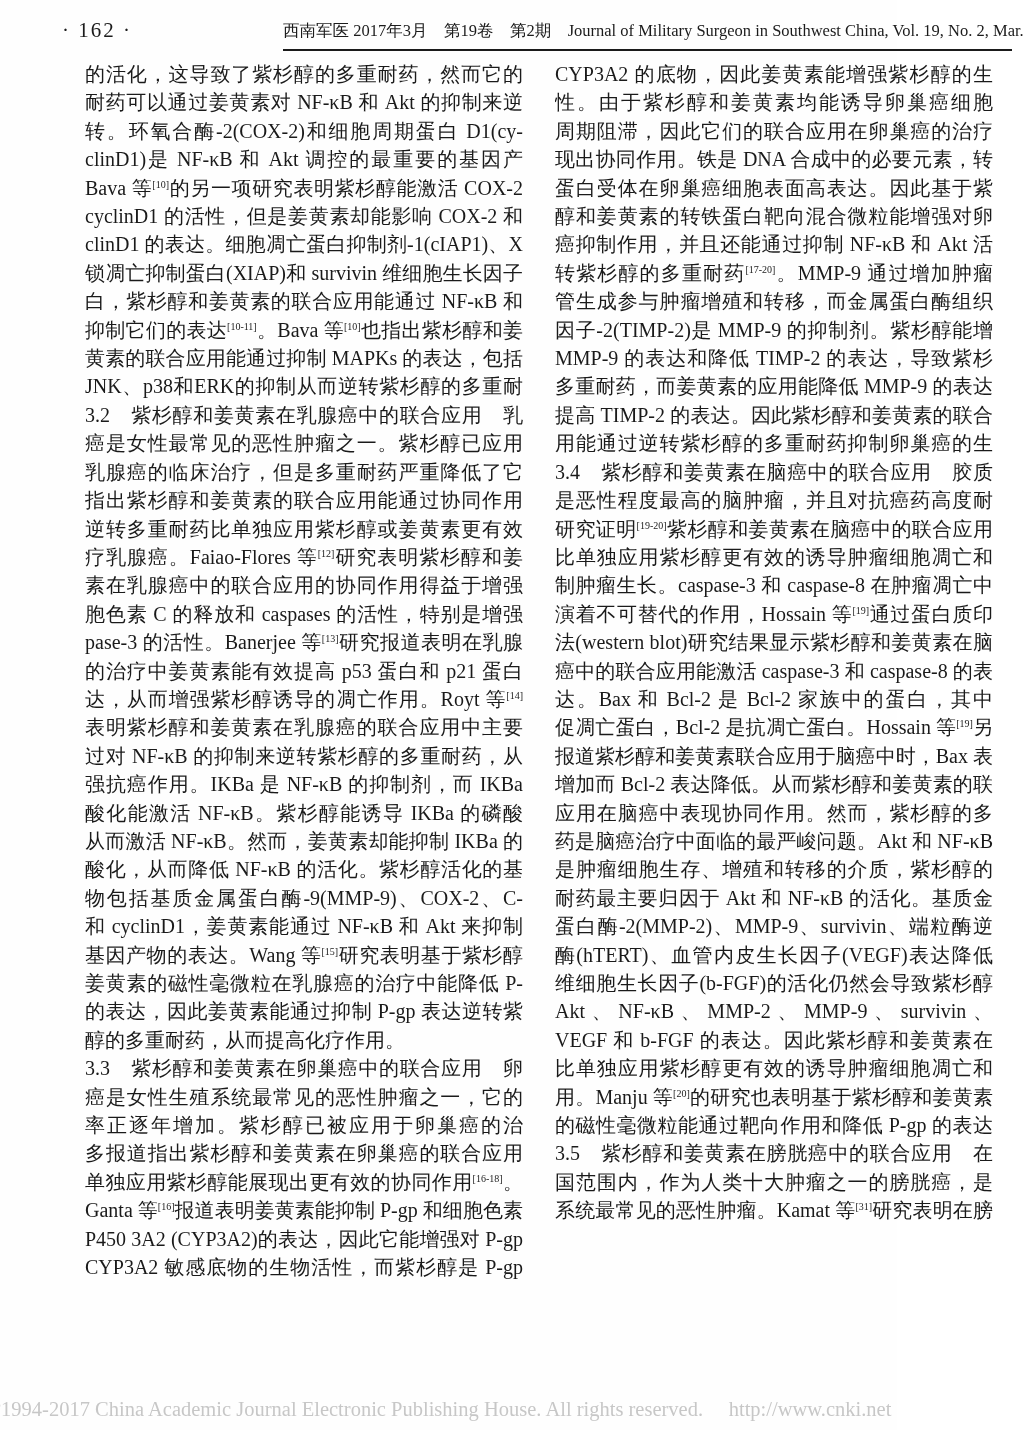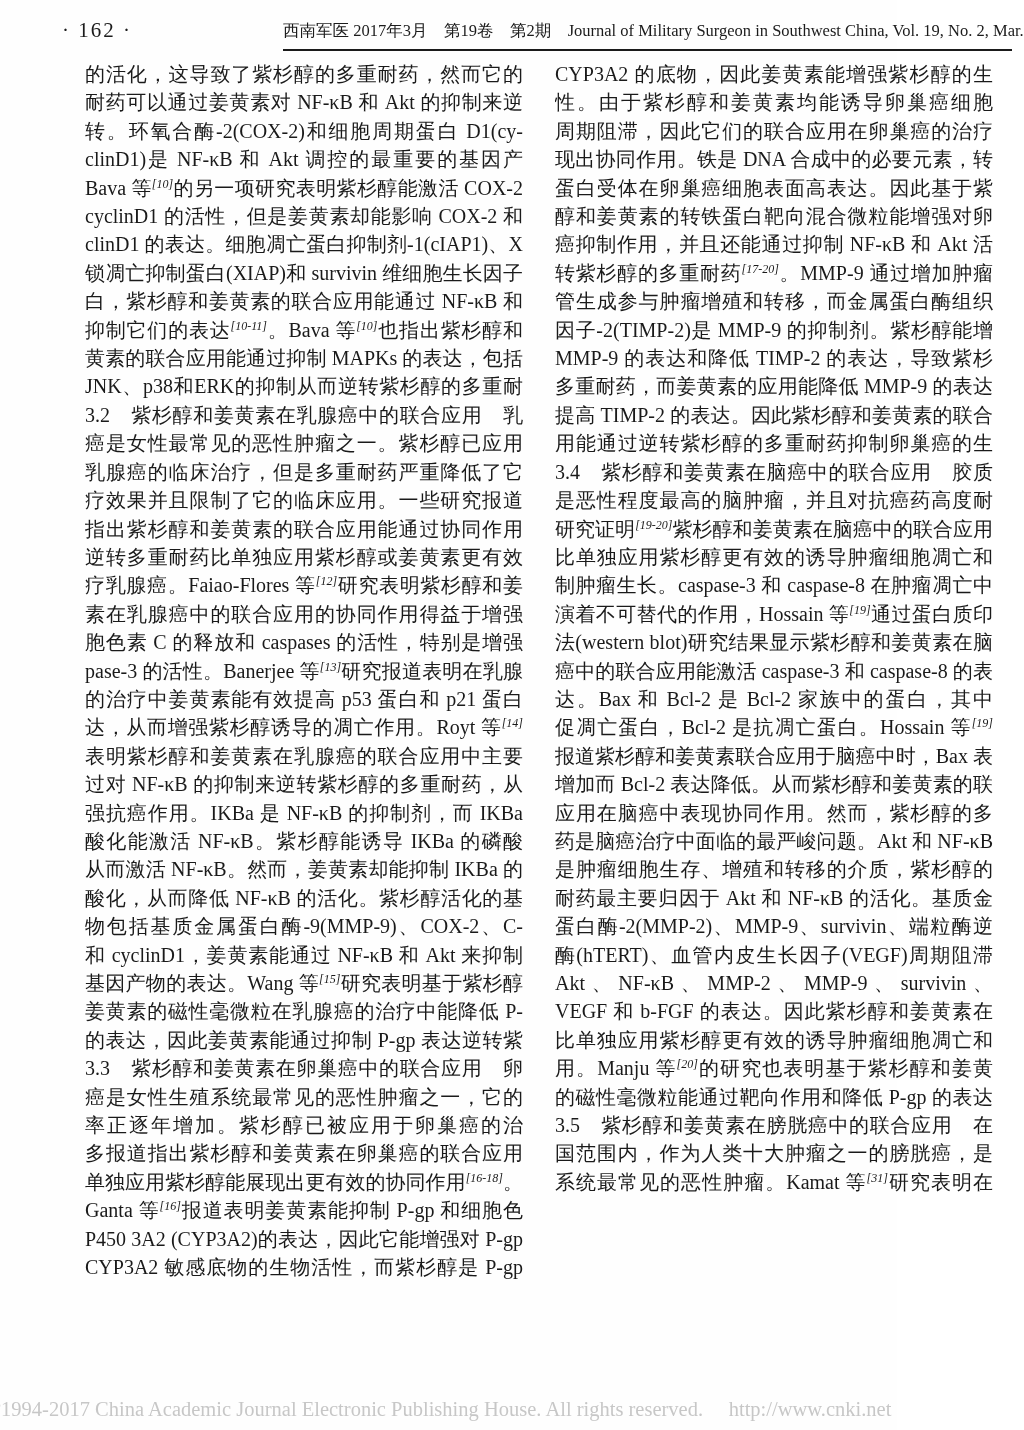--- a/index.html
+++ b/index.html
@@ -40,25 +40,24 @@
   .text-line {
     height: 28.42px; line-height: 28.42px;
     font-size: 20px;
     text-align: justify;
     text-align-last: justify;
     overflow: hidden;
     color: #1a1a1a;
   }
   .text-line.short { text-align-last: left; }
   .text-line sup {
-    font-size: 12px;
+    font-size: 10px;
     line-height: 0;
     vertical-align: 7px;
     letter-spacing: 0;
-    font-style: italic;
   }
   
   .footer-watermark {
     position: absolute; left: -8px; top: 1398px;
     font-size: 20.5px;
     color: #c7c7c7;
     white-space: pre;
   }
 </style>
 </head>
@@ -80,40 +79,40 @@
         <div class="text-line">cyclinD1 的活性，但是姜黄素却能影响 COX-2 和 cy-</div>
         <div class="text-line">clinD1 的表达。细胞凋亡蛋白抑制剂-1(cIAP1)、X连</div>
         <div class="text-line">锁凋亡抑制蛋白(XIAP)和 survivin 维细胞生长因子</div>
         <div class="text-line">白，紫杉醇和姜黄素的联合应用能通过 NF-κB 和 Akt</div>
         <div class="text-line">抑制它们的表达<sup>[10-11]</sup>。Bava 等<sup>[10]</sup>也指出紫杉醇和姜</div>
         <div class="text-line">黄素的联合应用能通过抑制 MAPKs 的表达，包括对</div>
         <div class="text-line">JNK、p38和ERK的抑制从而逆转紫杉醇的多重耐药。</div>
         <div class="text-line">3.2　紫杉醇和姜黄素在乳腺癌中的联合应用　乳腺</div>
         <div class="text-line">癌是女性最常见的恶性肿瘤之一。紫杉醇已应用于</div>
         <div class="text-line">乳腺癌的临床治疗，但是多重耐药严重降低了它的化</div>
-        <div class="text-line">疗效果并且限制了它的临床应用。一些研究报道</div>
         <div class="text-line">指出紫杉醇和姜黄素的联合应用能通过协同作用和</div>
         <div class="text-line">逆转多重耐药比单独应用紫杉醇或姜黄素更有效治</div>
         <div class="text-line">疗乳腺癌。Faiao-Flores 等<sup>[12]</sup>研究表明紫杉醇和姜黄</div>
         <div class="text-line">素在乳腺癌中的联合应用的协同作用得益于增强细</div>
         <div class="text-line">胞色素 C 的释放和 caspases 的活性，特别是增强 cas-</div>
         <div class="text-line">pase-3 的活性。Banerjee 等<sup>[13]</sup>研究报道表明在乳腺癌</div>
         <div class="text-line">的治疗中姜黄素能有效提高 p53 蛋白和 p21 蛋白的表</div>
         <div class="text-line">达，从而增强紫杉醇诱导的凋亡作用。Royt 等<sup>[14]</sup>研究</div>
         <div class="text-line">表明紫杉醇和姜黄素在乳腺癌的联合应用中主要通</div>
         <div class="text-line">过对 NF-κB 的抑制来逆转紫杉醇的多重耐药，从而增</div>
         <div class="text-line">强抗癌作用。IKBa 是 NF-κB 的抑制剂，而 IKBa 的磷</div>
         <div class="text-line">酸化能激活 NF-κB。紫杉醇能诱导 IKBa 的磷酸化，</div>
         <div class="text-line">从而激活 NF-κB。然而，姜黄素却能抑制 IKBa 的磷</div>
         <div class="text-line">酸化，从而降低 NF-κB 的活化。紫杉醇活化的基因产</div>
         <div class="text-line">物包括基质金属蛋白酶-9(MMP-9)、COX-2、C-myc</div>
         <div class="text-line">和 cyclinD1，姜黄素能通过 NF-κB 和 Akt 来抑制这些</div>
         <div class="text-line">基因产物的表达。Wang 等<sup>[15]</sup>研究表明基于紫杉醇和</div>
         <div class="text-line">姜黄素的磁性毫微粒在乳腺癌的治疗中能降低 P-gp</div>
         <div class="text-line">的表达，因此姜黄素能通过抑制 P-gp 表达逆转紫杉</div>
+        <div class="text-line short">醇的多重耐药，从而提高化疗作用。</div>
         <div class="text-line">3.3　紫杉醇和姜黄素在卵巢癌中的联合应用　卵巢</div>
         <div class="text-line">癌是女性生殖系统最常见的恶性肿瘤之一，它的死亡</div>
         <div class="text-line">率正逐年增加。紫杉醇已被应用于卵巢癌的治疗，许</div>
         <div class="text-line">多报道指出紫杉醇和姜黄素在卵巢癌的联合应用比</div>
         <div class="text-line">单独应用紫杉醇能展现出更有效的协同作用<sup>[16-18]</sup>。</div>
         <div class="text-line">Ganta 等<sup>[16]</sup>报道表明姜黄素能抑制 P-gp 和细胞色素</div>
         <div class="text-line">P450 3A2 (CYP3A2)的表达，因此它能增强对 P-gp 和</div>
         <div class="text-line">CYP3A2 敏感底物的生物活性，而紫杉醇是 P-gp 和</div>
       </div>
     <div class="column">
@@ -141,21 +140,22 @@
         <div class="text-line">癌中的联合应用能激活 caspase-3 和 caspase-8 的表</div>
         <div class="text-line">达。Bax 和 Bcl-2 是 Bcl-2 家族中的蛋白，其中 Bax 是</div>
         <div class="text-line">促凋亡蛋白，Bcl-2 是抗凋亡蛋白。Hossain 等<sup>[19]</sup>另外</div>
         <div class="text-line">报道紫杉醇和姜黄素联合应用于脑癌中时，Bax 表达</div>
         <div class="text-line">增加而 Bcl-2 表达降低。从而紫杉醇和姜黄素的联合</div>
         <div class="text-line">应用在脑癌中表现协同作用。然而，紫杉醇的多重耐</div>
         <div class="text-line">药是脑癌治疗中面临的最严峻问题。Akt 和 NF-κB</div>
         <div class="text-line">是肿瘤细胞生存、增殖和转移的介质，紫杉醇的多重</div>
         <div class="text-line">耐药最主要归因于 Akt 和 NF-κB 的活化。基质金属</div>
         <div class="text-line">蛋白酶-2(MMP-2)、MMP-9、survivin、端粒酶逆转录</div>
-        <div class="text-line">酶(hTERT)、血管内皮生长因子(VEGF)周期阻滞</div>
+        <div class="text-line">酶(hTERT)、血管内皮生长因子(VEGF)表达降低</div>
+        <div class="text-line">维细胞生长因子(b-FGF)的活化仍然会导致紫杉醇</div>
         <div class="text-line">Akt、NF-κB、MMP-2、MMP-9、survivin、hTERT、</div>
         <div class="text-line">VEGF 和 b-FGF 的表达。因此紫杉醇和姜黄素在脑</div>
         <div class="text-line">比单独应用紫杉醇更有效的诱导肿瘤细胞凋亡和抑</div>
         <div class="text-line">用。Manju 等<sup>[20]</sup>的研究也表明基于紫杉醇和姜黄素</div>
         <div class="text-line">的磁性毫微粒能通过靶向作用和降低 P-gp 的表达增</div>
         <div class="text-line">3.5　紫杉醇和姜黄素在膀胱癌中的联合应用　在中</div>
         <div class="text-line">国范围内，作为人类十大肿瘤之一的膀胱癌，是泌尿</div>
         <div class="text-line">系统最常见的恶性肿瘤。Kamat 等<sup>[31]</sup>研究表明在膀</div>
       </div>
   </div>

